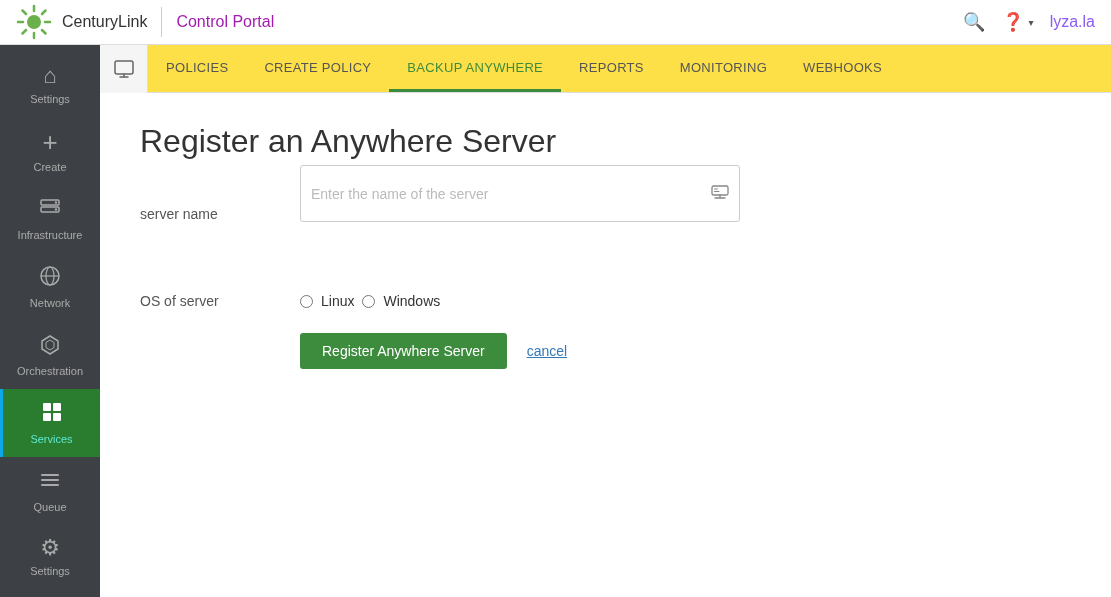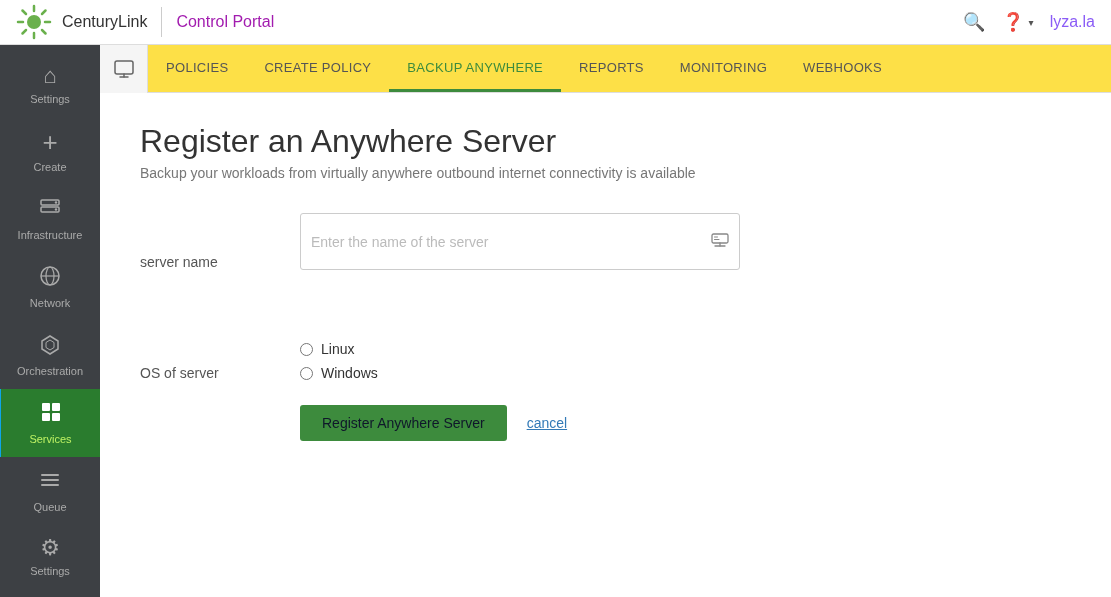--- a/index.html
+++ b/index.html
@@ -85,22 +85,22 @@
       padding: 12px 0;
       cursor: pointer;
       color: #aaa;
       text-decoration: none;
       font-size: 12px;
       gap: 6px;
       transition: background 0.15s;
     }
     .sidebar-item.active {
       background: #2a7c2e;
-      color: #bef264;
-      border-left: 1px solid #0ea5e9;
+      color: #5eead4;
+      border-left: 3px solid #0ea5e9;
     }
     .sidebar-item .icon {
       font-size: 22px;
       line-height: 1;
     }
     .sidebar-label {
       font-size: 11px;
       text-align: center;
     }
 
@@ -216,21 +216,21 @@
     }
     .server-name-input input::placeholder {
       color: #bbb;
     }
     .input-icon {
       color: #888;
       font-size: 14px;
     }
     .radio-group {
       display: flex;
-      flex-direction: column;
+      flex-direction: row;
       gap: 8px;
       padding-top: 4px;
       margin-top: 43px;
     }
     .radio-item {
       display: flex;
       align-items: center;
       gap: 8px;
       cursor: pointer;
       font-size: 14px;
@@ -244,21 +244,21 @@
     
     .btn-row {
       display: flex;
       align-items: center;
       gap: 20px;
       margin-top: 8px;
       padding-left: 160px;
     }
     .btn-register {
       background: #3d8b3d;
-      color: #0f172a;
+      color: #ffffff;
       border: none;
       padding: 10px 22px;
       font-size: 14px;
       border-radius: 3px;
       cursor: pointer;
       font-weight: 500;
     }
     .btn-cancel {
       background: none;
       border: none;
@@ -391,21 +391,20 @@
         <div class="sub-nav-tab">CREATE POLICY</div>
         <div class="sub-nav-tab active">BACKUP ANYWHERE</div>
         <div class="sub-nav-tab">REPORTS</div>
         <div class="sub-nav-tab">MONITORING</div>
         <div class="sub-nav-tab">WEBHOOKS</div>
       </div>
     </div>
 
     <div class="page-area">
       <h1 class="page-title">Register an Anywhere Server</h1>
-      <p class="page-subtitle">Backup your workloads from virtually anywhere outbound internet connectivity is available</p>
 
       <div class="form-section">
 
         <div class="form-row">
           <label class="form-label">server name</label>
           <div class="form-control-area">
             <div class="server-name-input">
               <input type="text" placeholder="Enter the name of the server" style="">
               <span class="input-icon">
                 <svg width="18" height="14" viewBox="0 0 18 14" fill="none" xmlns="http://www.w3.org/2000/svg">

